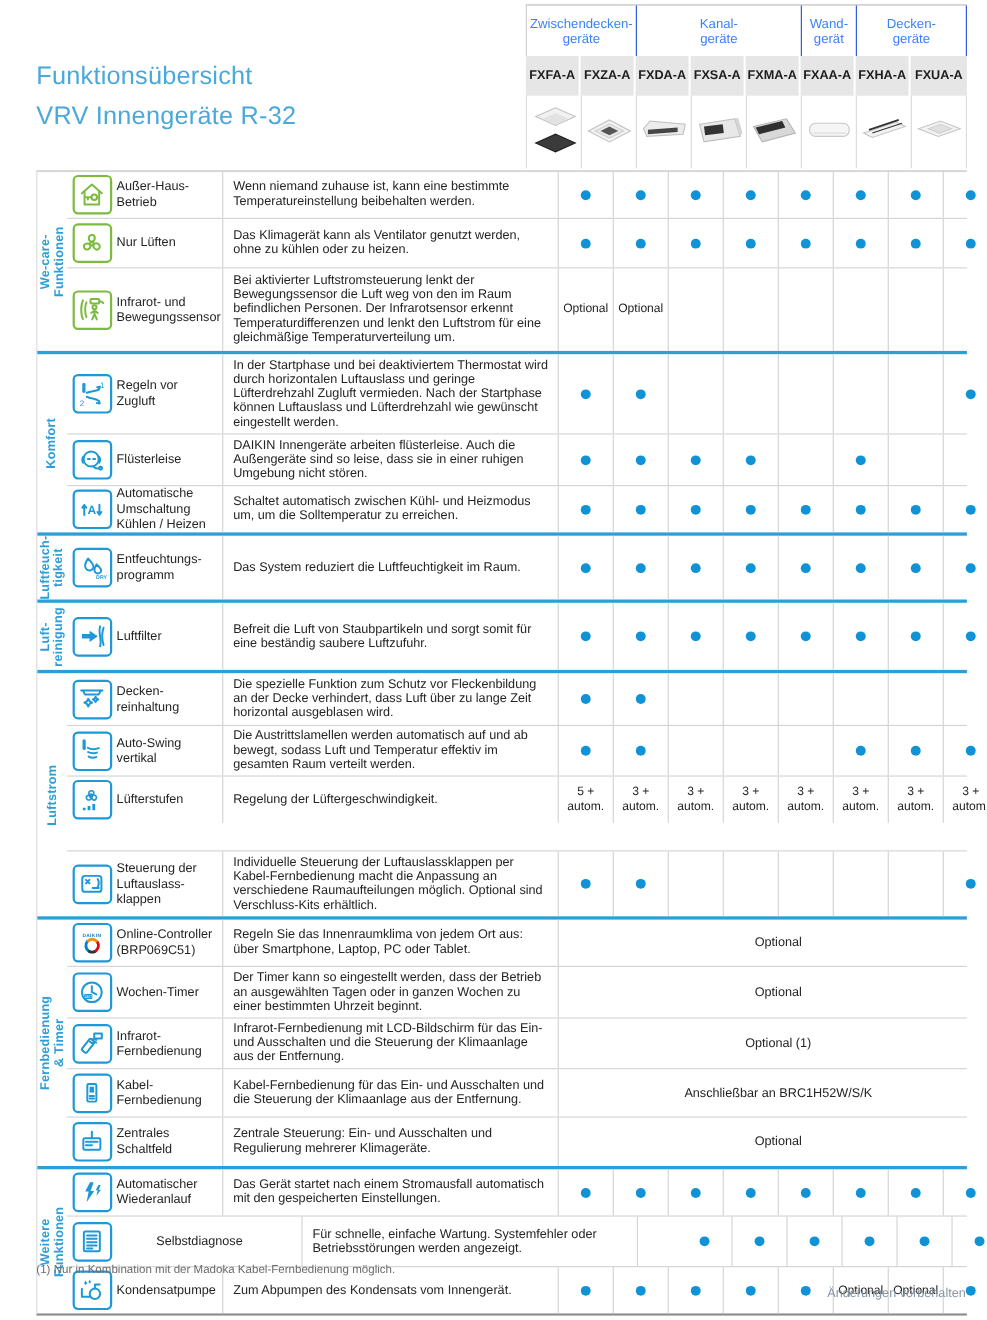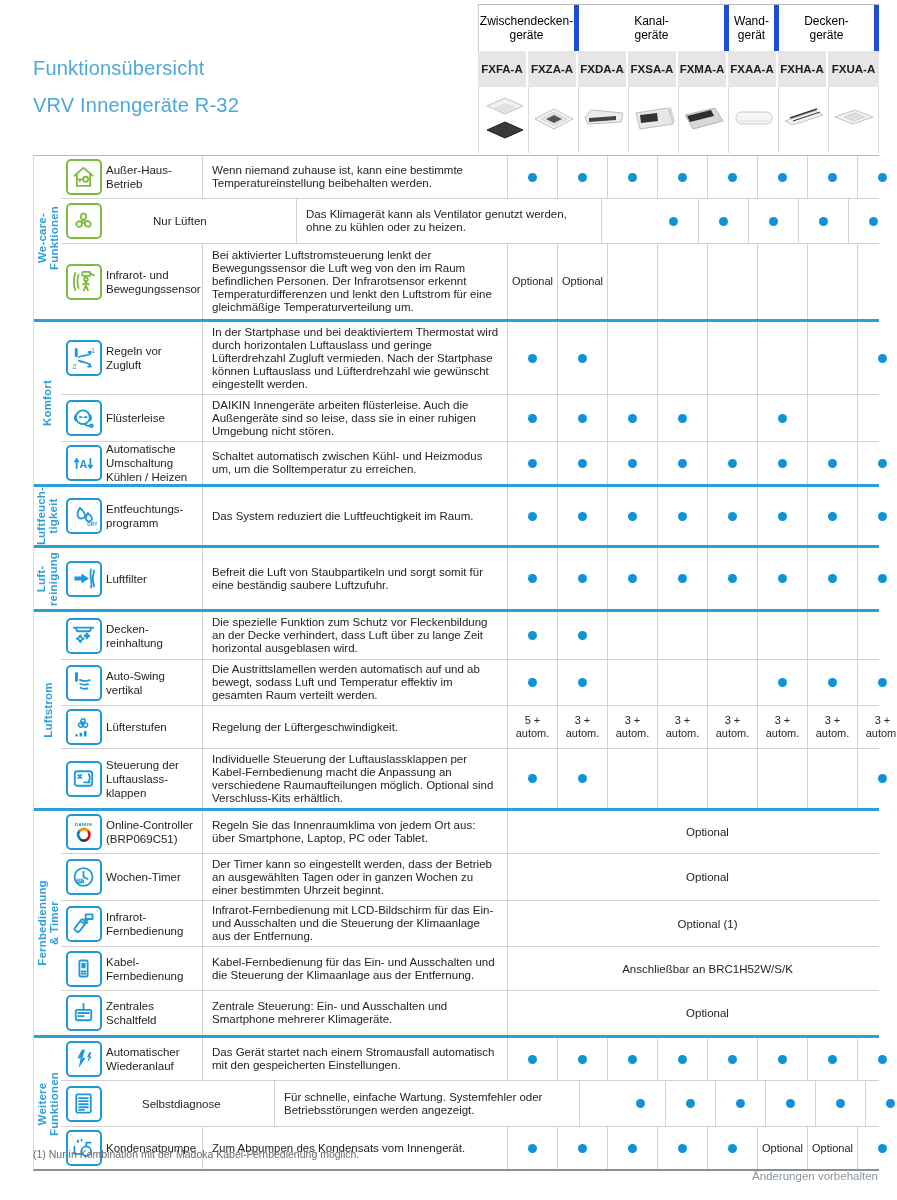--- a/index.html
+++ b/index.html
@@ -1,26 +1,26 @@
 <!DOCTYPE html>
 <html><head>
 <meta charset="utf-8">
 <style>
   html,body{margin:0;padding:0;background:#fff;}
   .page{position:relative;width:897px;height:1200px;background:#fff;overflow:hidden;
         font-family:"Liberation Sans",sans-serif;color:#2b2b2b;}
   
-  .title{position:absolute;left:33px;top:50px;font-size:20px;line-height:37px;
+  .title{position:absolute;left:33px;top:50px;font-size:23px;line-height:37px;
          color:#4aa8da;letter-spacing:.2px;font-weight:400;}
   
   .matrix-header{position:absolute;left:478px;top:4px;width:401px;}
   .mh-groups{display:flex;border-top:1px solid #b9b9b9;border-left:1px solid #cfcfcf;box-sizing:border-box;}
-  .mh-group{box-sizing:border-box;border-right:5px solid #1d4ed8;height:46px;display:flex;
+  .mh-group{box-sizing:border-box;border-right:1px solid #1d4ed8;height:46px;display:flex;
             align-items:center;justify-content:center;text-align:center;font-size:12px;
-            line-height:14px;color:#000000;white-space:pre-line;flex:none;}
+            line-height:14px;color:#3b82f6;white-space:pre-line;flex:none;}
   .mh-models{display:flex;}
   .mh-model{box-sizing:border-box;width:50px;height:36px;background:#e6e6e6;display:flex;
             align-items:center;justify-content:center;font-weight:bold;font-size:11.5px;
             color:#1c1c1c;border-right:2px solid #fff;flex:none;}
   .mh-model:last-child{border-right:none;width:51px;}
   .mh-images{display:flex;border-left:1px solid #d9d9d9;box-sizing:border-box;}
   .mh-image{box-sizing:border-box;width:50px;height:66px;border-right:1px solid #d9d9d9;
             display:flex;align-items:center;justify-content:center;flex:none;}
   
   .body{position:absolute;left:33px;top:155px;width:846px;box-sizing:border-box;
@@ -167,21 +167,21 @@
               <div class="mcell"><span class="dot"></span></div>
               <div class="mcell"><span class="dot"></span></div>
               <div class="mcell"><span class="dot"></span></div>
               <div class="mcell"><span class="dot"></span></div>
               <div class="mcell"><span class="dot"></span></div>
               <div class="mcell"><span class="dot"></span></div>
               <div class="mcell"><span class="dot"></span></div>
               <div class="mcell"><span class="dot"></span></div>
             </div>
           </div>
-          <div class="row" style="min-height: 44px; gap: 47px;">
+          <div class="row" style="min-height: 44px;">
             <div class="icon-cell">
               <span class="feat-icon icon-green">
                 <svg viewBox="0 0 24 24" fill="none" stroke="currentColor" stroke-width="1.5" stroke-linecap="round" stroke-linejoin="round">
                   <circle cx="12" cy="12" r="1.3"></circle>
                   <path d="M12 10.7C8.9 10 8.9 5.3 12.2 5.5c2.9.2 2.5 4.3-.2 5.1z"></path>
                   <g transform="rotate(120 12 12)">
                     <path d="M12 10.6C8.9 10 8.9 5.3 12.2 5.5c2.9.2 2.5 4.3-.2 5.1z"></path>
                   </g>
                   <g transform="rotate(240 12 12)">
                     <path d="M12 10.6C8.9 10 8.9 5.3 12.2 5.5c2.9.2 2.5 4.3-.2 5.1z"></path>
@@ -478,21 +478,21 @@
               <div class="mcell">3 +
 autom.</div>
               <div class="mcell">3 +
 autom.</div>
               <div class="mcell">3 +
 autom.</div>
               <div class="mcell">3 +
 autom.</div>
             </div>
           </div>
-          <div class="row" style="min-height: 59px;">
+          <div class="row" style="min-height: 59px; margin-top: 25px;">
             <div class="icon-cell">
               <span class="feat-icon icon-blue">
                 <svg viewBox="0 0 24 24" fill="none" stroke="currentColor" stroke-width="1.5" stroke-linecap="round" stroke-linejoin="round">
                   <rect x="4.8" y="6" width="14.4" height="12" rx="2"></rect>
                   <path d="M7.6 9l2.6 2.6M10.2 9 7.6 11.6"></path>
                   <path d="M12.6 15.2h4.6"></path>
                   <path d="M16.4 8.4c.9 1.6.9 4.4 0 6"></path>
                 </svg>
               </span>
             </div>
@@ -602,21 +602,21 @@
                 <svg viewBox="0 0 24 24" fill="none" stroke="currentColor" stroke-width="1.5" stroke-linecap="round" stroke-linejoin="round">
                   <path d="M12 4v5"></path>
                   <rect x="5.6" y="9" width="12.8" height="8.6" rx="1"></rect>
                   <path d="M7.6 11.6h8.8" stroke-dasharray="1.7 1.1"></path>
                   <path d="M7.6 14.2h5.6" stroke-dasharray="1.7 1.1"></path>
                 </svg>
               </span>
             </div>
             <div class="name-cell">Zentrales Schaltfeld</div>
             <div class="desc-cell">
-              <span>Zentrale Steuerung: Ein- und Ausschalten und Smartphone mehrerer Klimageräte.</span>
+              <span>Zentrale Steuerung: Ein- und Ausschalten und Regulierung mehrerer Klimageräte.</span>
             </div>
             <div class="matrix">
               <div class="mspan">Optional</div>
             </div>
           </div>
         </div>
       </div>
       <div class="cat">
         <div class="cat-label">
           <span>Weitere

